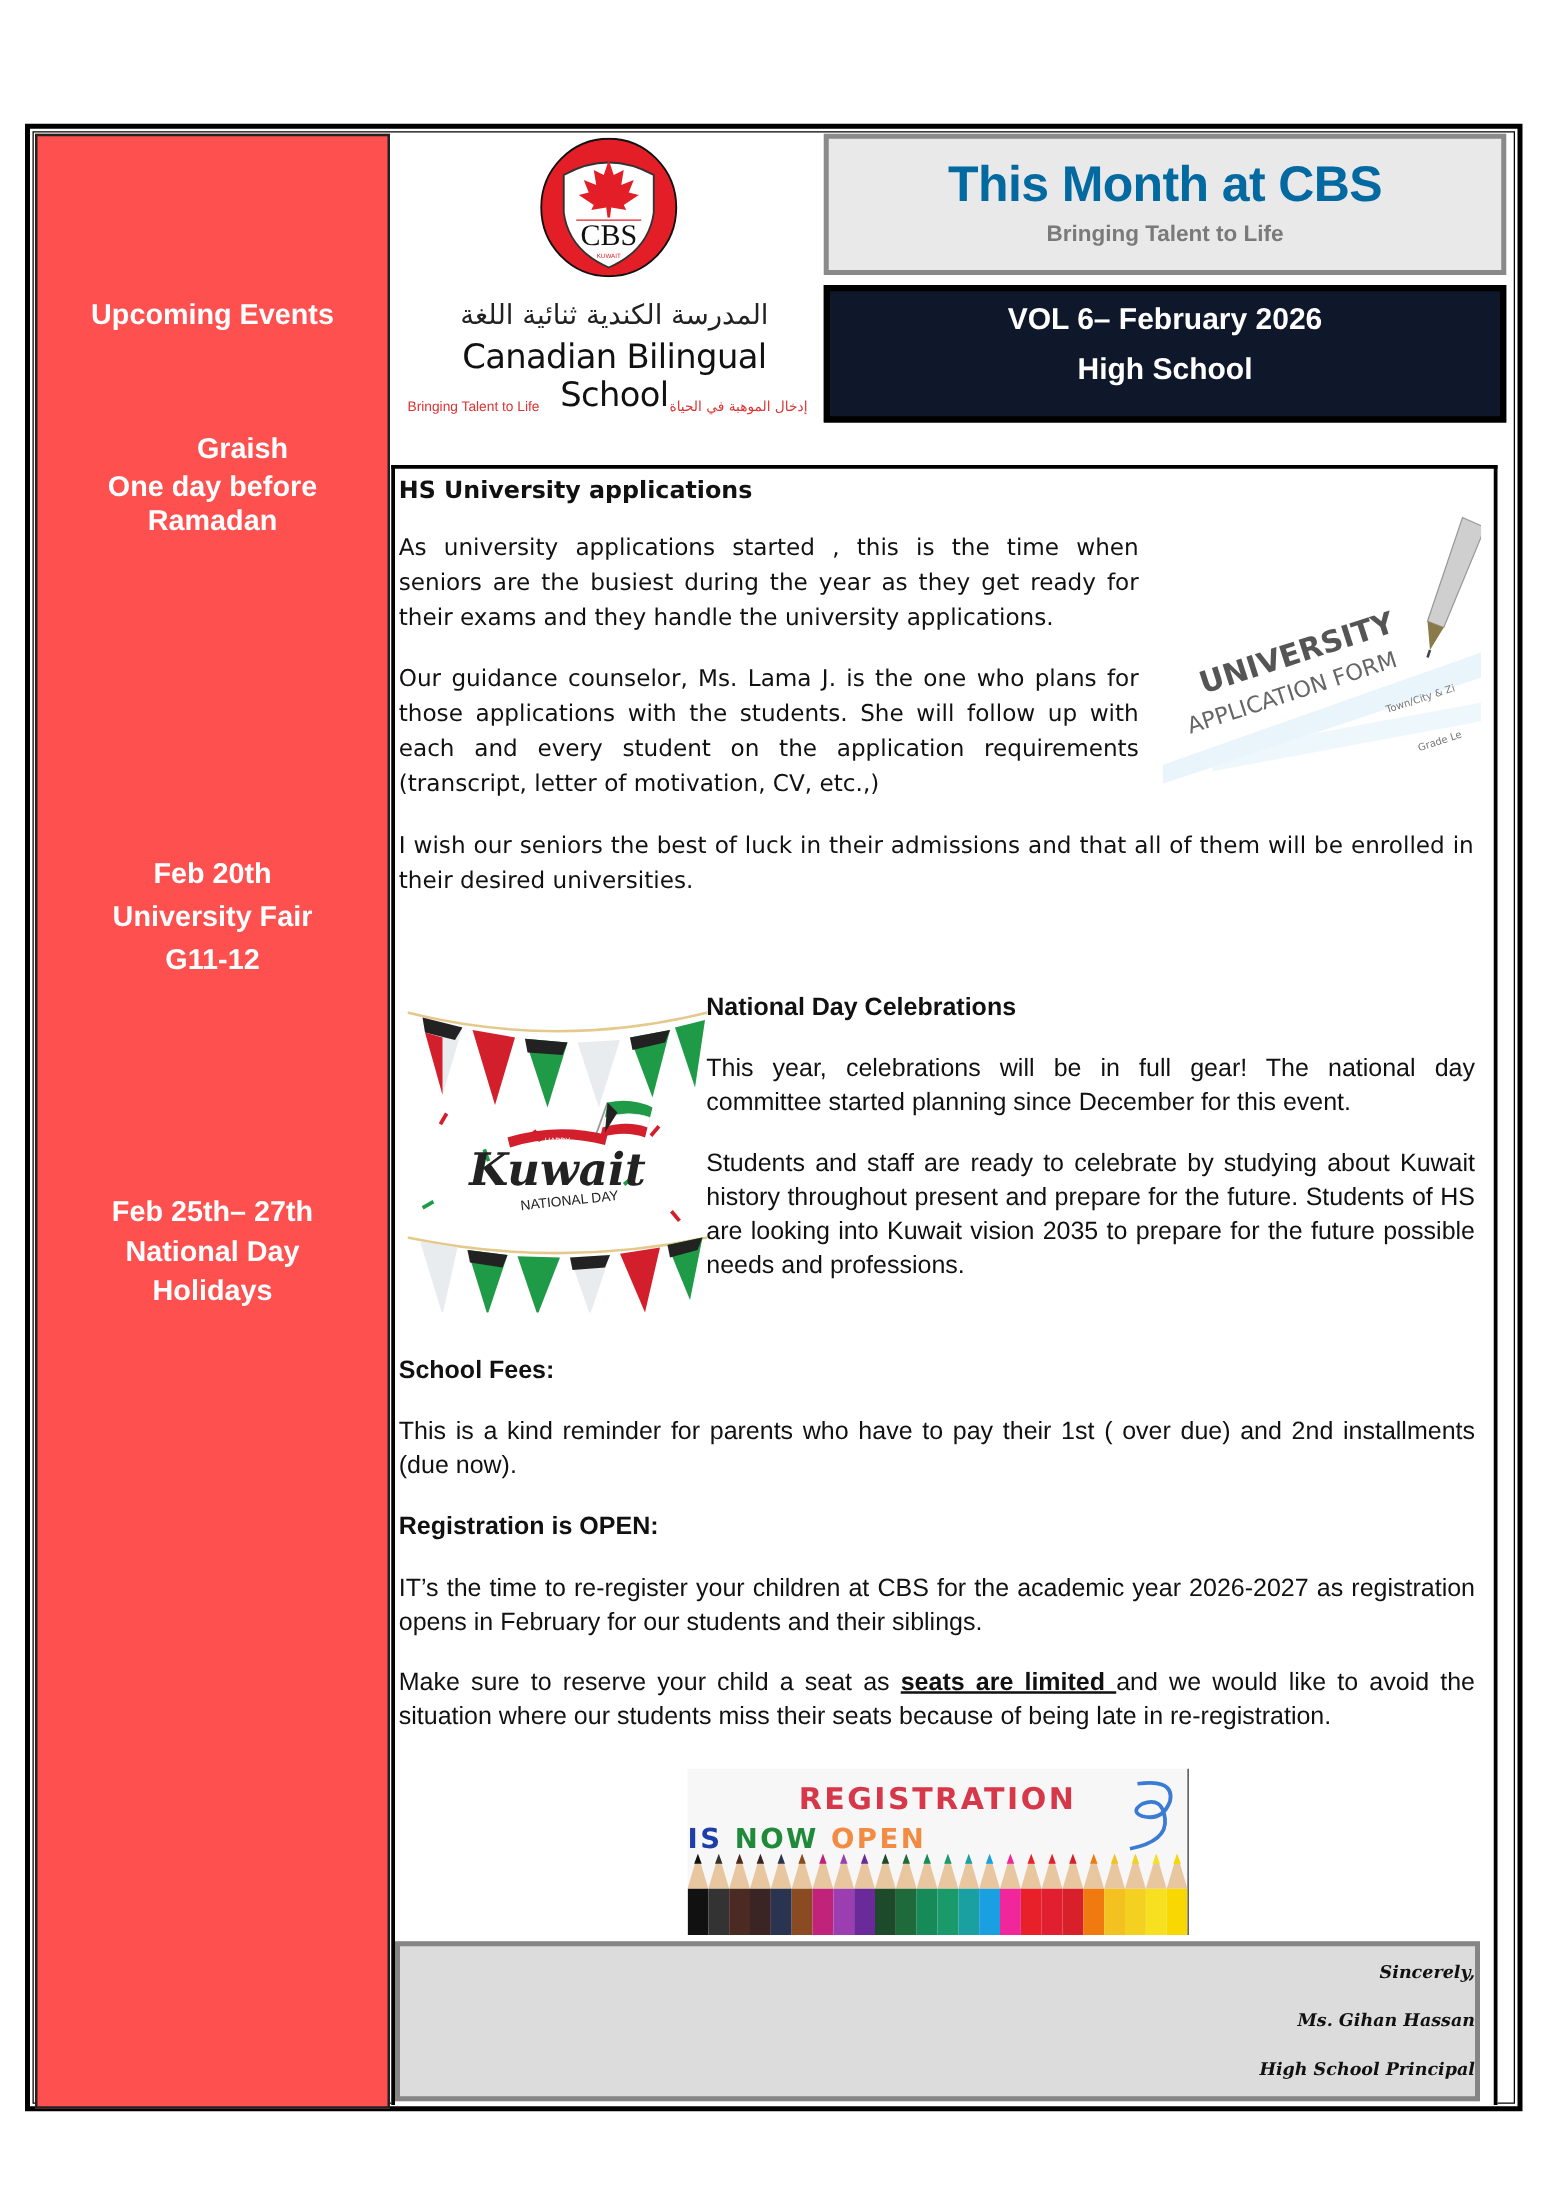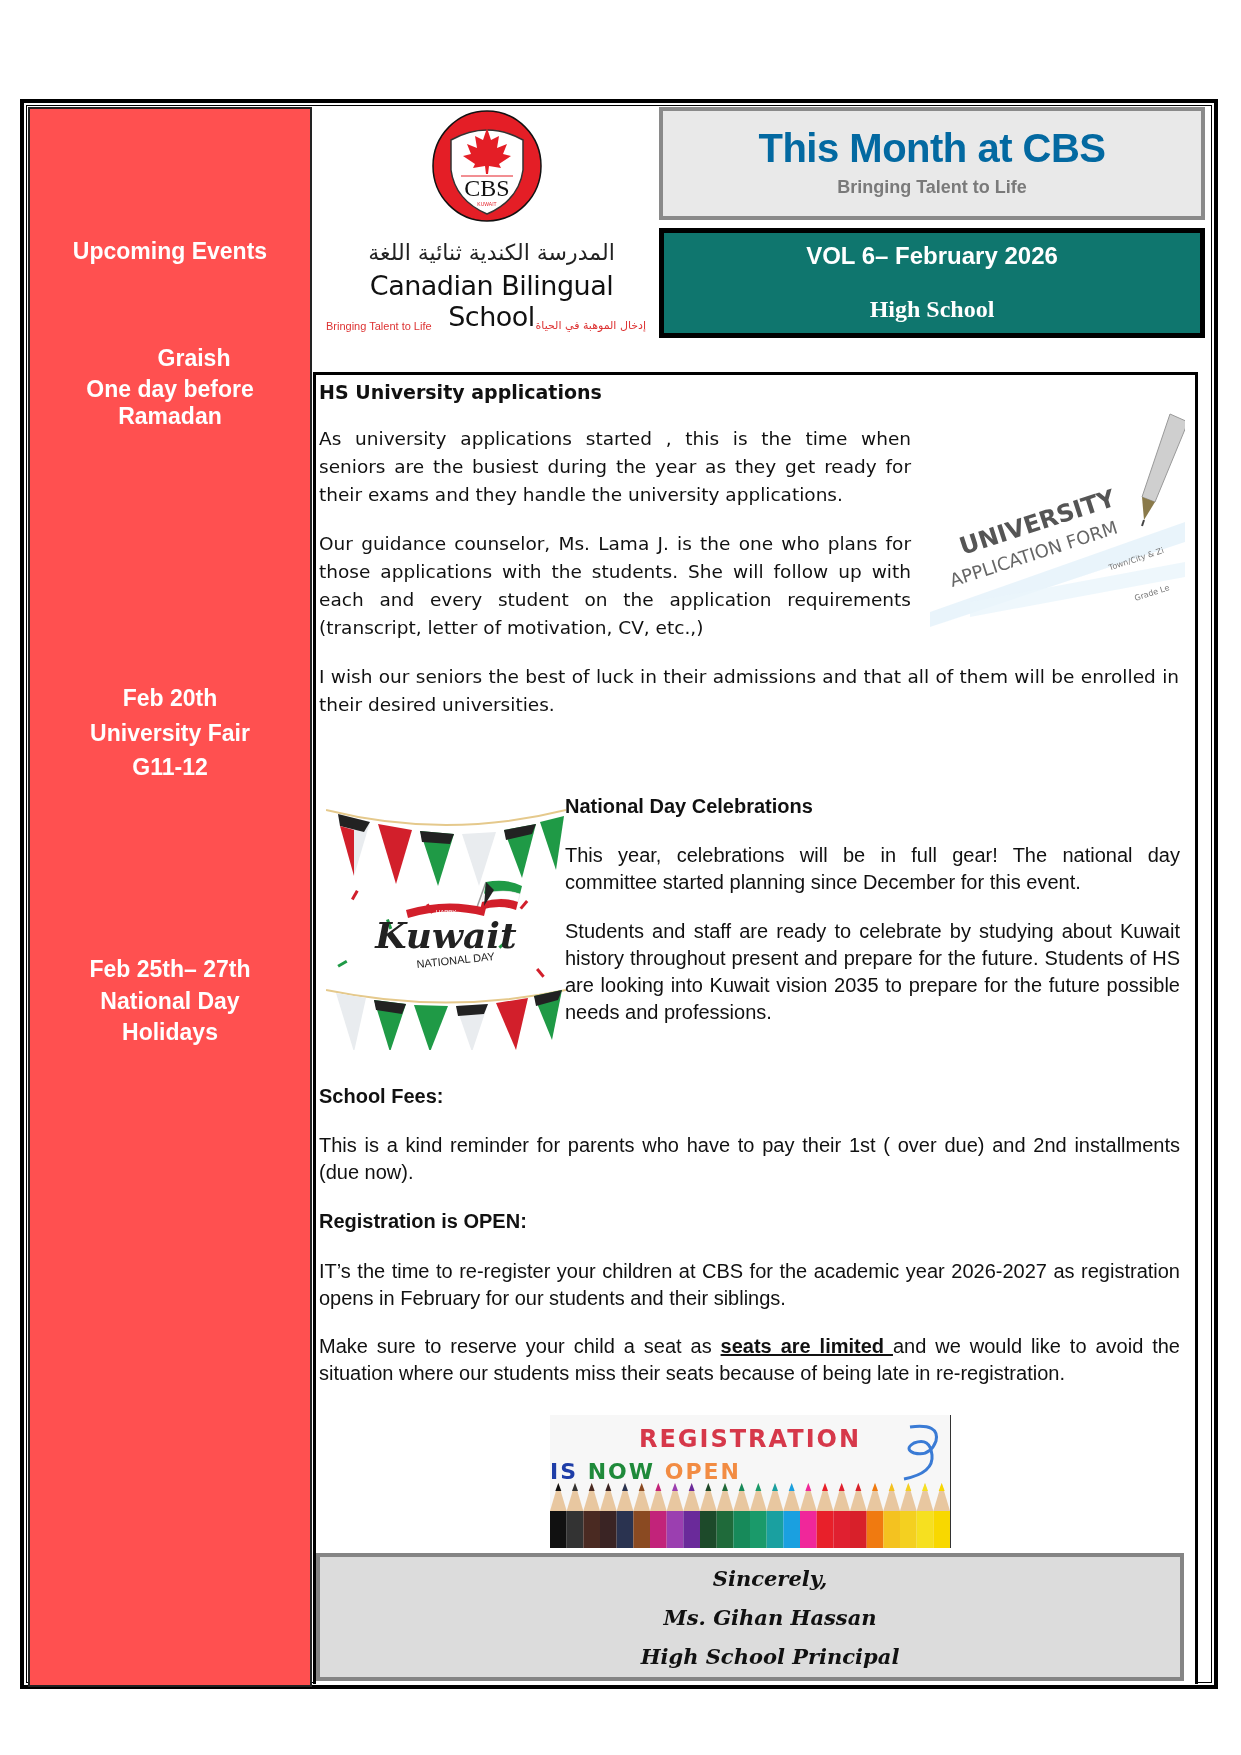--- a/index.html
+++ b/index.html
@@ -36,24 +36,24 @@
   
   .masthead { position:absolute; left:659px; top:107px; width:546px; height:113px;
               background:#e9e9e9; border:4px solid #8a8a8a; box-sizing:border-box; text-align:center; }
   .masthead .title { margin-top:15px; font-family:"Liberation Sans", sans-serif; font-weight:bold;
                      font-size:40px; color:#0369a1; letter-spacing:-0.5px; }
   .masthead .subtitle { margin-top:6px; font-family:"Liberation Sans", sans-serif; font-weight:bold;
                      font-size:18px; color:#7a7a7a; }
 
   
   .volume { position:absolute; left:659px; top:228px; width:546px; height:110px;
-            background:#0f766e; border:5px solid #000; box-sizing:border-box; text-align:center;
+            background:#0f172a; border:5px solid #000; box-sizing:border-box; text-align:center;
             font-family:"Liberation Sans", sans-serif; font-weight:bold; color:#fff; font-size:24px; }
   .volume .l1 { margin-top:9px; }
-  .volume .l2 { margin-top:26px;font-family:Liberation Serif, serif; }
+  .volume .l2 { margin-top:12px; }
 
   
   .content { position:absolute; left:313px; top:372px; width:885px; height:1312px;
              border:3px solid #000; border-bottom:none; border-right:3px solid #000; box-sizing:border-box; background:#fff; }
 
   .c { position:absolute; font-family:"DejaVu Sans", sans-serif; font-size:18.5px; line-height:28px; color:#111; }
   .h { font-weight:bold; font-size:19px; }
   .just { text-align:justify; }
   .cond { font-family:"Liberation Sans", sans-serif; font-size:20px; line-height:27px; }
 
@@ -66,22 +66,22 @@
   
   .reg-img { position:absolute; left:550px; top:1415px; width:400px; height:133px; background:#f7f7f7; overflow:hidden; border-right:1px solid #333; }
   .reg-img .r1 { position:absolute; left:0; right:0; top:10px; text-align:center; font-family:"DejaVu Sans", sans-serif;
                  font-weight:bold; font-size:24px; color:#d6384a; letter-spacing:2px; }
   .reg-img .r2 { position:absolute; left:0; right:40px; top:44px; font-family:"DejaVu Sans", sans-serif;
                  font-weight:bold; font-size:22px; letter-spacing:2px; }
   .reg-img .is { color:#1f3ea8; } .reg-img .now { color:#1f8a3a; } .reg-img .open { color:#f28c43; }
 
   
   .signature { position:absolute; left:316px; top:1553px; width:868px; height:128px;
-               background:#dcdcdc; border:4px solid #858585; box-sizing:border-box; text-align:center;
-               font-family:"DejaVu Serif", serif; font-style:italic; font-weight:bold; font-size:21px; color:#111;padding-left:40px; }
+               background:#dcdcdc; border:4px solid #858585; box-sizing:border-box; text-align:right;
+               font-family:"DejaVu Serif", serif; font-style:italic; font-weight:bold; font-size:14px; color:#111;padding-left:40px; }
   .signature div { height:39px; line-height:39px; }
   .signature .s1 { margin-top:2px; }
 
   .underline { text-decoration:underline; font-weight:bold; }
 </style>
 </head>
 <body>
 
 <div class="frame-outer"></div>
 <div class="frame-inner"></div>

